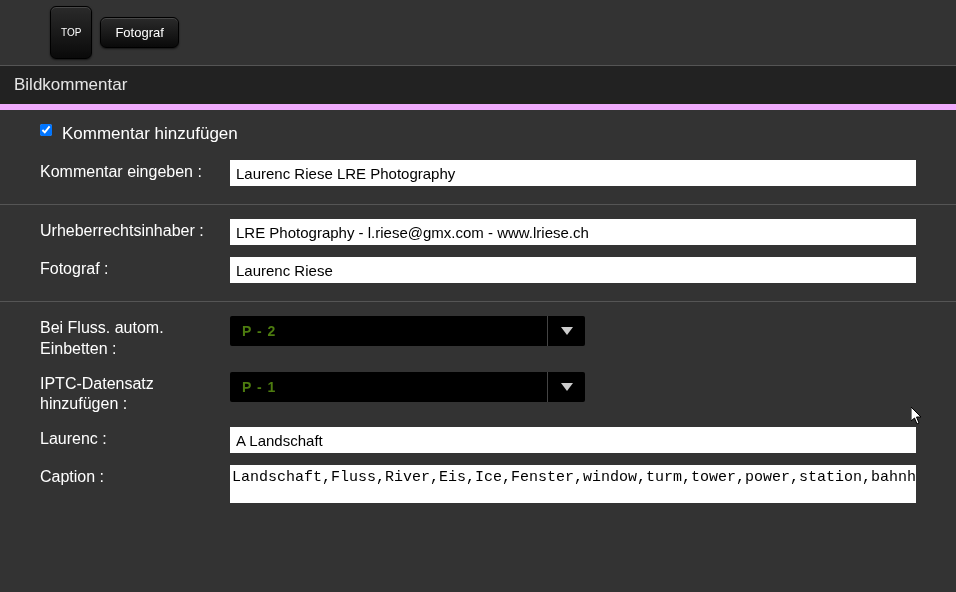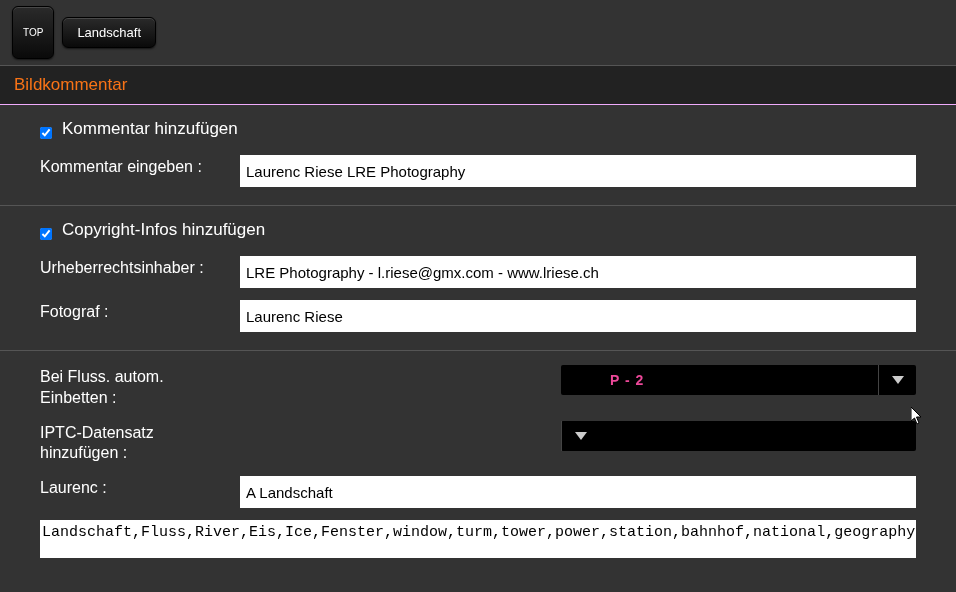--- a/index.html
+++ b/index.html
@@ -25,96 +25,94 @@
     border-radius: 6px;
     color: #fff;
     font-size: 13px;
     padding: 7px 14px;
     cursor: pointer;
     box-shadow: inset 0 1px 0 rgba(255,255,255,0.15), 0 1px 2px rgba(0,0,0,0.6);
   }
   .btn-top {
     font-size: 10px;
     padding: 20px 10px;
+    margin-left: 38px;
   }
 
   .section {
     border-top: 1px solid #555;
   }
   .section-header {
     background: #222;
     padding: 9px 14px;
     font-size: 17px;
-    color: #f97316;
-    border-bottom: 1px solid #f0abfc;
+    color: #e5e5e5;
+    border-bottom: 6px solid #f0abfc;
   }
   .section-body {
     padding: 14px 40px 18px 40px;
     display: flex;
     flex-direction: column;
     gap: 12px;
   }
 
   .check-row {
     display: flex;
-    align-items: flex-end;
+    align-items: flex-start;
     gap: 10px;
     font-size: 17px;
     margin-bottom: 4px;
   }
   .check-row input[type="checkbox"] {
     width: 12px;
     height: 12px;
     cursor: pointer;
   }
 
   .field-row {
     display: flex;
     align-items: flex-start;
-    gap: 10px;
-    justify-content: space-between;
   }
   .field-label {
     width: 190px;
     flex-shrink: 0;
     font-size: 16px;
     color: #fff;
     line-height: 1.3;
     padding-top: 2px;
   }
   .text-input {
     flex: 1;
     background: #fff;
     color: #000;
     border: none;
     font-size: 15px;
     font-family: Helvetica, Arial, sans-serif;
     padding: 4px 6px;
-    height: 32px;
+    height: 26px;
     outline: none;
   }
 
   .select-wrap {
     position: relative;
     width: 355px;
     height: 30px;
     background: #000;
     display: flex;
     align-items: center;
     border-radius: 2px;
     cursor: pointer;
   }
   .select-value {
     flex: 1;
-    color: #ec4899;
+    color: #4d7c0f;
     font-size: 14px;
     font-weight: bold;
     padding-left: 12px;
     letter-spacing: 1px;
-    margin-left: 37px;
   }
   .select-chevron {
     width: 38px;
     height: 100%;
     border-left: 1px solid #444;
     display: flex;
     align-items: center;
     justify-content: center;
   }
   .select-chevron svg { display:block; }
@@ -138,43 +136,39 @@
     left: 911px;
     top: 407px;
     pointer-events: none;
   }
 </style>
 </head>
 <body>
 
 <div class="toolbar">
   <button class="btn btn-top">TOP</button>
-  <button class="btn">Landschaft</button>
+  <button class="btn">Fotograf</button>
 </div>
 
 <div class="section">
   <div class="section-header">Bildkommentar</div>
   <div class="section-body">
     <div class="check-row">
       <input type="checkbox" checked="" style="">
       <span>Kommentar hinzufügen</span>
     </div>
     <div class="field-row">
       <div class="field-label">Kommentar eingeben :</div>
       <input class="text-input" type="text" value="Laurenc Riese LRE Photography" style="">
     </div>
   </div>
 </div>
 
 <div class="section">
   <div class="section-body">
-    <div class="check-row">
-      <input type="checkbox" checked="" style="">
-      <span>Copyright-Infos hinzufügen</span>
-    </div>
     <div class="field-row">
       <div class="field-label">Urheberrechtsinhaber :</div>
       <input class="text-input" type="text" value="LRE Photography - l.riese@gmx.com - www.lriese.ch" style="">
     </div>
     <div class="field-row">
       <div class="field-label">Fotograf :</div>
       <input class="text-input" type="text" value="Laurenc Riese" style="">
     </div>
   </div>
 </div>
@@ -190,34 +184,36 @@
           <svg width="12" height="8" viewBox="0 0 12 8">
               <polygon points="0,0 12,0 6,8" fill="#ccc"></polygon>
             </svg>
         </div>
       </div>
     </div>
 
     <div class="field-row">
       <div class="field-label">IPTC-Datensatz hinzufügen :</div>
       <div class="select-wrap">
+        <div class="select-value">P - 1</div>
         <div class="select-chevron">
           <svg width="12" height="8" viewBox="0 0 12 8">
               <polygon points="0,0 12,0 6,8" fill="#ccc"></polygon>
             </svg>
         </div>
       </div>
     </div>
 
     <div class="field-row">
       <div class="field-label">Laurenc :</div>
       <input class="text-input" type="text" value="A Landschaft" style="">
     </div>
 
     <div class="field-row">
+      <div class="field-label">Caption :</div>
       <div class="caption-input">Landschaft,Fluss,River,Eis,Ice,Fenster,window,turm,tower,power,station,bahnhof,national,geography,plant,pflanze,grün,green,blau,blue,rot,red,gelb,yellow,</div>
     </div>
 
   </div>
 </div>
 
 <div class="cursor">
   <svg width="14" height="18" viewBox="0 0 14 18">
     <polygon points="0,0 0,14 3.5,11 6,17 8,16 5.5,10 10,10" fill="#fff" stroke="#000" stroke-width="1"></polygon>
   </svg>

